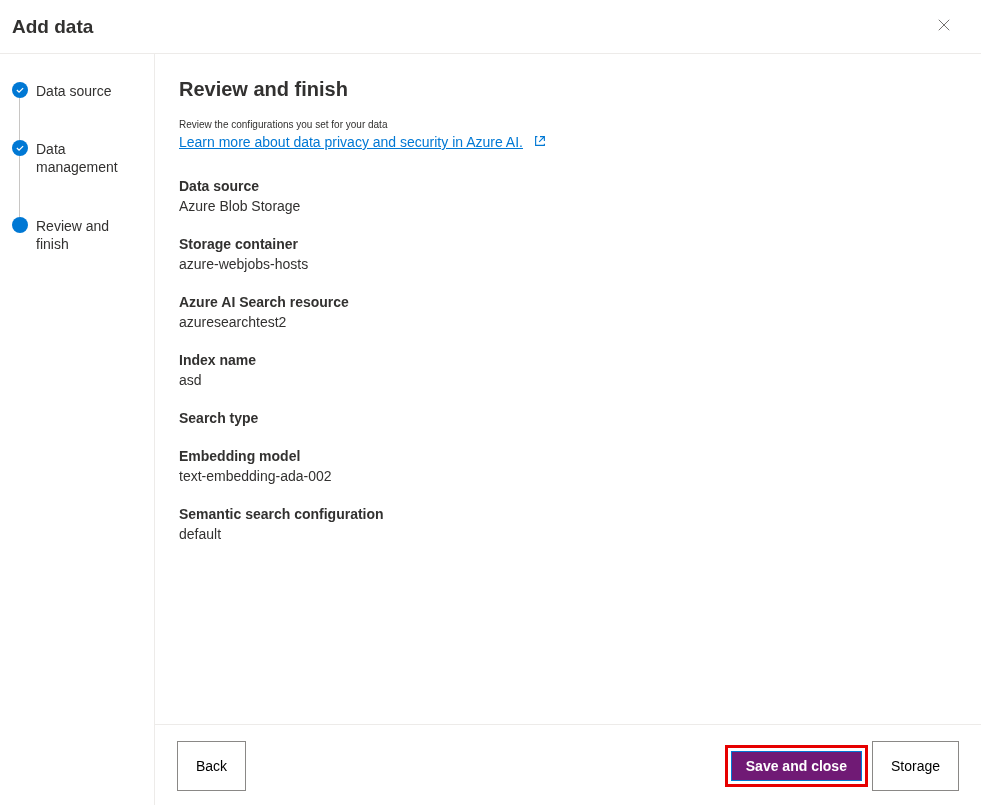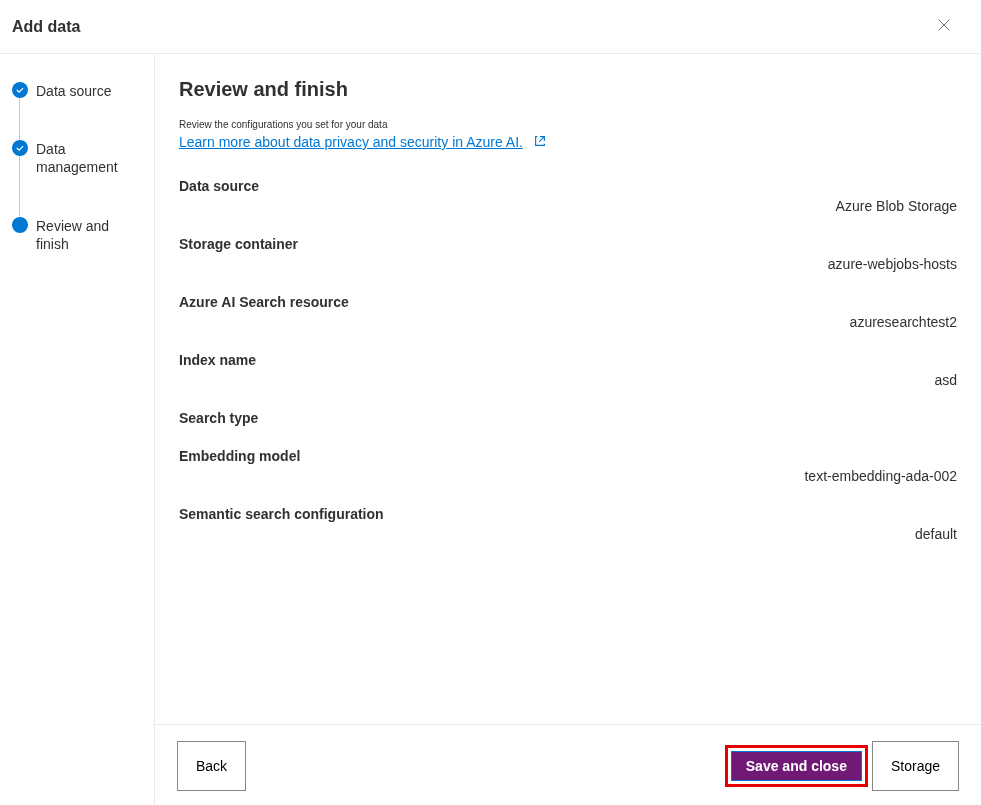--- a/index.html
+++ b/index.html
@@ -14,21 +14,21 @@
       position: relative;
     }
     .header {
       display: flex;
       justify-content: space-between;
       align-items: center;
       padding: 12px 24px 12px 12px;
       border-bottom: 1px solid #edebe9;
     }
     .header-title {
-      font-size: 16px;
+      font-size: 19px;
       font-weight: 600;
     }
     .close-btn {
       background: none;
       border: none;
       cursor: pointer;
       padding: 6px;
       font-size: 16px;
       color: #605e5c;
       line-height: 1;
@@ -127,21 +127,20 @@
       margin-bottom: 22px;
     }
     .field-label {
       font-weight: 600;
       font-size: 14px;
       margin-bottom: 4px;
     }
     .field-value {
       font-size: 14px;
       color: #323130;
-      text-align: right;
     }
     .footer {
       display: flex;
       justify-content: space-between;
       align-items: center;
       padding: 16px 22px 18px 22px;
       border-top: 1px solid #edebe9;
     }
     .footer-right {
       display: flex;

